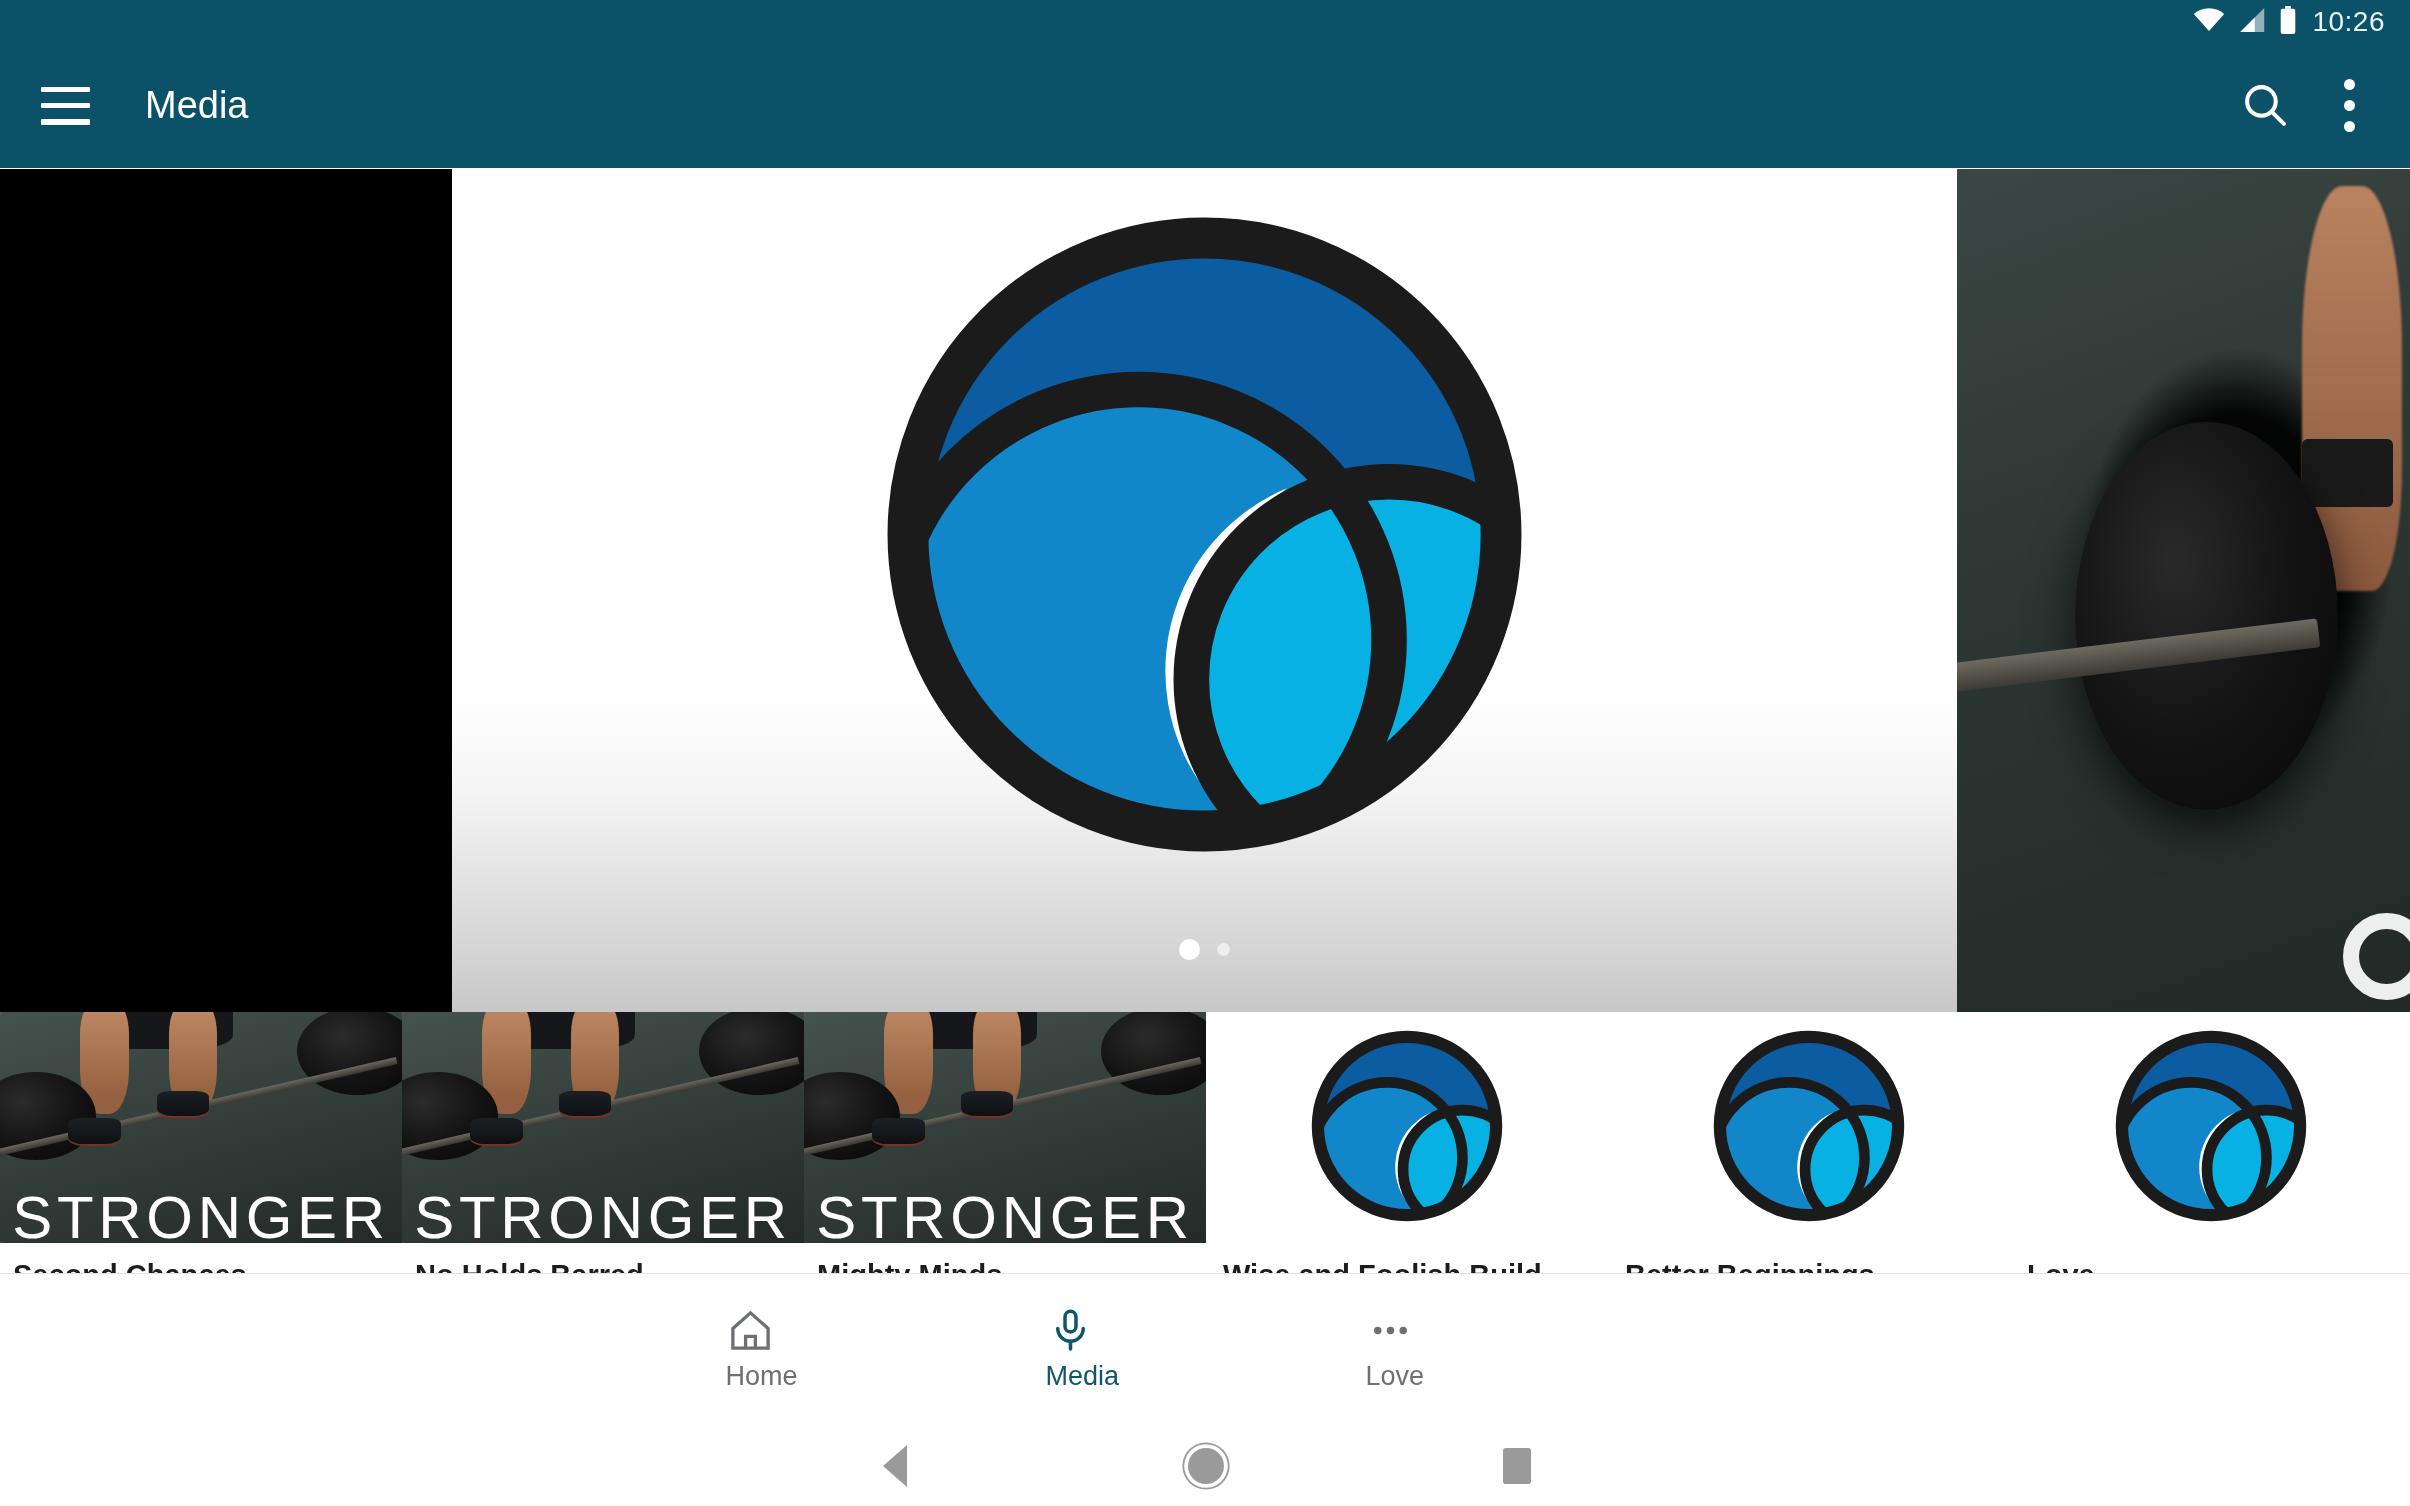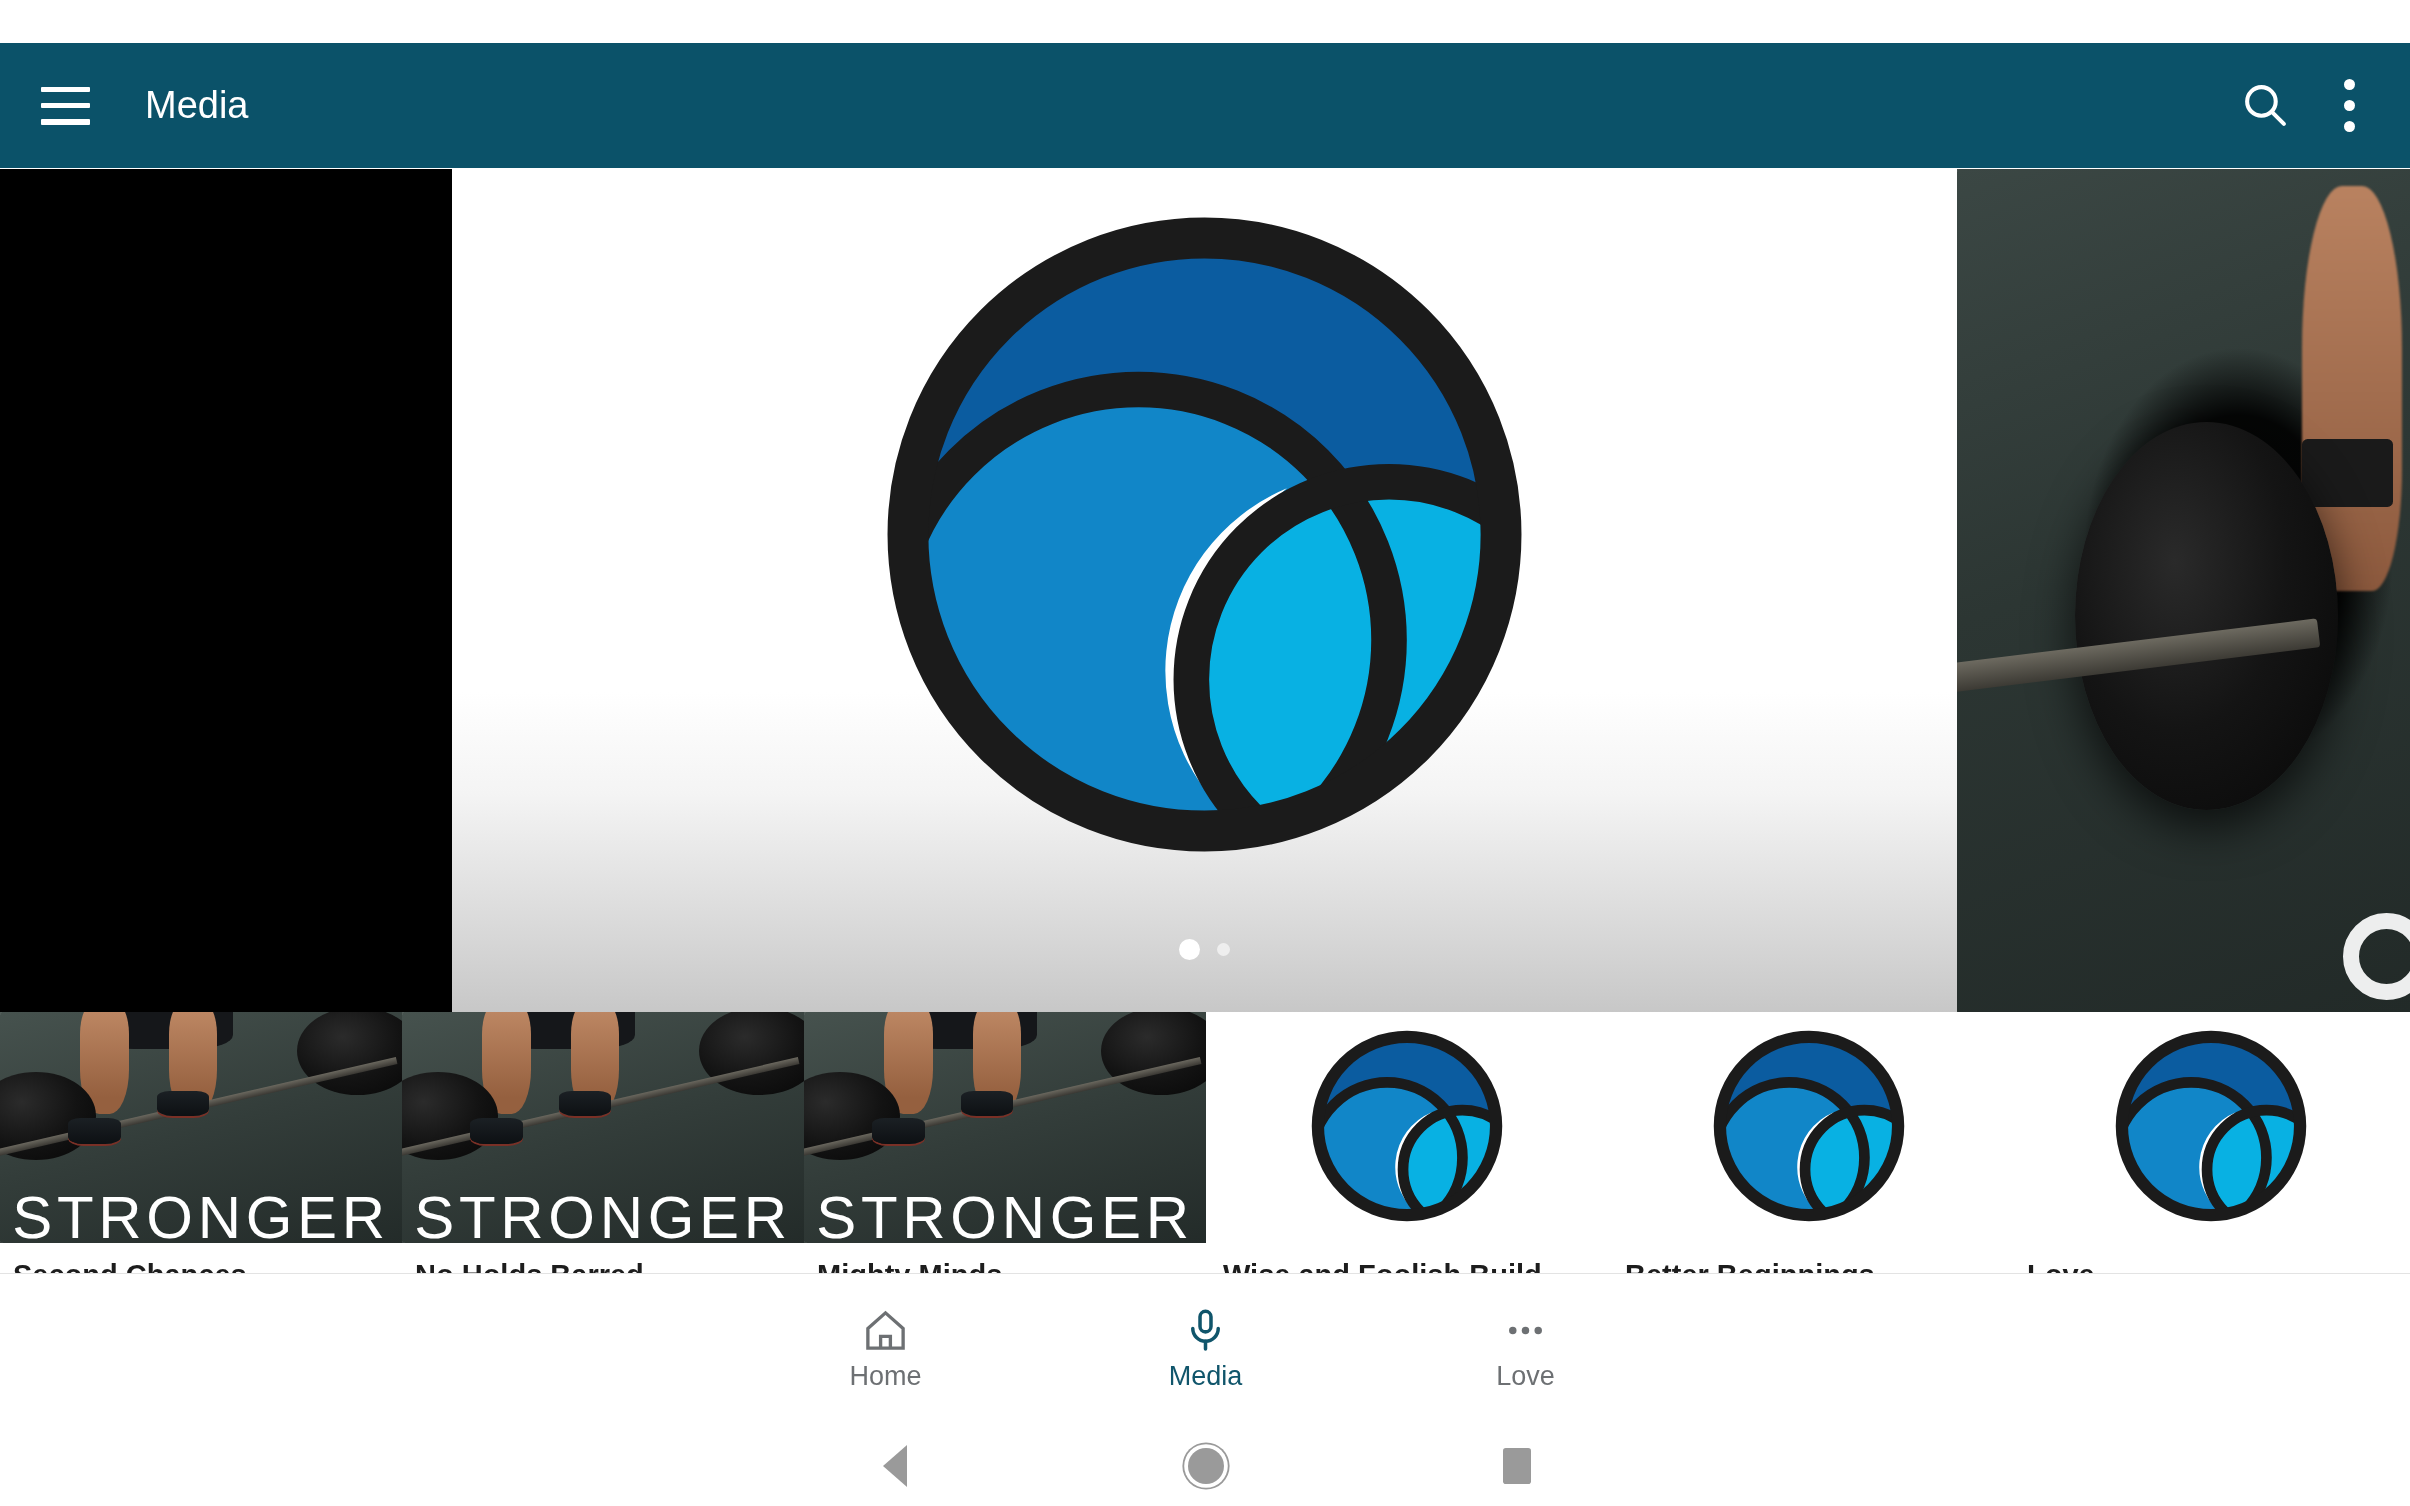--- a/index.html
+++ b/index.html
@@ -160,21 +160,21 @@
   .item.logo-item { width:402px; }
   .item.logo-item .caption { text-align:left; padding-left:17px; }
 
   
   .bottomnav {
     position:absolute; bottom:83px; left:0; width:2411px; height:151px;
     background:#ffffff; border-top:1.9px solid #e3e3e3;
     display:flex; align-items:center; justify-content:center; gap:0;
   }
   .navitem {
-    width:320px; display:flex; flex-direction:column; align-items:center; gap:6px; cursor:pointer;
+    width:320px; display:flex; flex-direction:column; gap:6px; cursor:pointer;
   }
   .navitem .nlabel { font-size:27px; color:#6d7073; }
   .navitem.active .nlabel { color:#10556b; }
   .navicon { width:49px; height:49px; display:flex; align-items:center; justify-content:center; }
 
   
   .androidnav {
     position:absolute; bottom:0; left:0; width:2411px; height:83px;
     background:#ffffff; display:flex; align-items:center; justify-content:center; gap:0;
   }
@@ -185,20 +185,42 @@
     border-right:24.5px solid #9a9a9a;
   }
   .circ-home { width:36px; height:36px; border-radius:50%; background:#9a9a9a; box-shadow:0 0 0 3.8px #ffffff, 0 0 0 5.6px #9a9a9a; }
   .sq-recent { width:28px; height:36px; background:#9a9a9a; border-radius:2.8px; }
 </style>
 </head>
 <body>
 
 <div class="screen">
 
+  <div class="statusbar">
+    <div class="sb-icons">
+      <span>
+        <svg width="32" height="24.5" viewBox="0 0 24 18">
+            <path d="M12 17 L0.6 4.3 C3.6 1.6 7.6 0 12 0 c4.4 0 8.4 1.6 11.4 4.3 Z" fill="#ffffff"></path>
+          </svg>
+      </span>
+      <span>
+        <svg width="28" height="24.5" viewBox="0 0 20 18">
+            <path d="M19 0 L19 18 L1 18 Z" fill="#ffffff" opacity="0.55"></path>
+            <path d="M12 7 L12 18 L1 18 Z" fill="#ffffff"></path>
+          </svg>
+      </span>
+      <span>
+        <svg width="18" height="28" viewBox="0 0 12 20">
+            <rect x="4" y="0" width="4" height="2" fill="#ffffff"></rect>
+            <rect x="0.8" y="2" width="10.4" height="18" rx="1.4" fill="#ffffff"></rect>
+          </svg>
+      </span>
+    </div>
+    <div class="sb-time">10:26</div>
+  </div>
 
   <div class="appbar">
     <div class="hamburger">
       <span></span>
         <span></span>
         <span></span>
     </div>
     <div class="appbar-title">Media</div>
     <div class="appbar-actions">
       <span>

